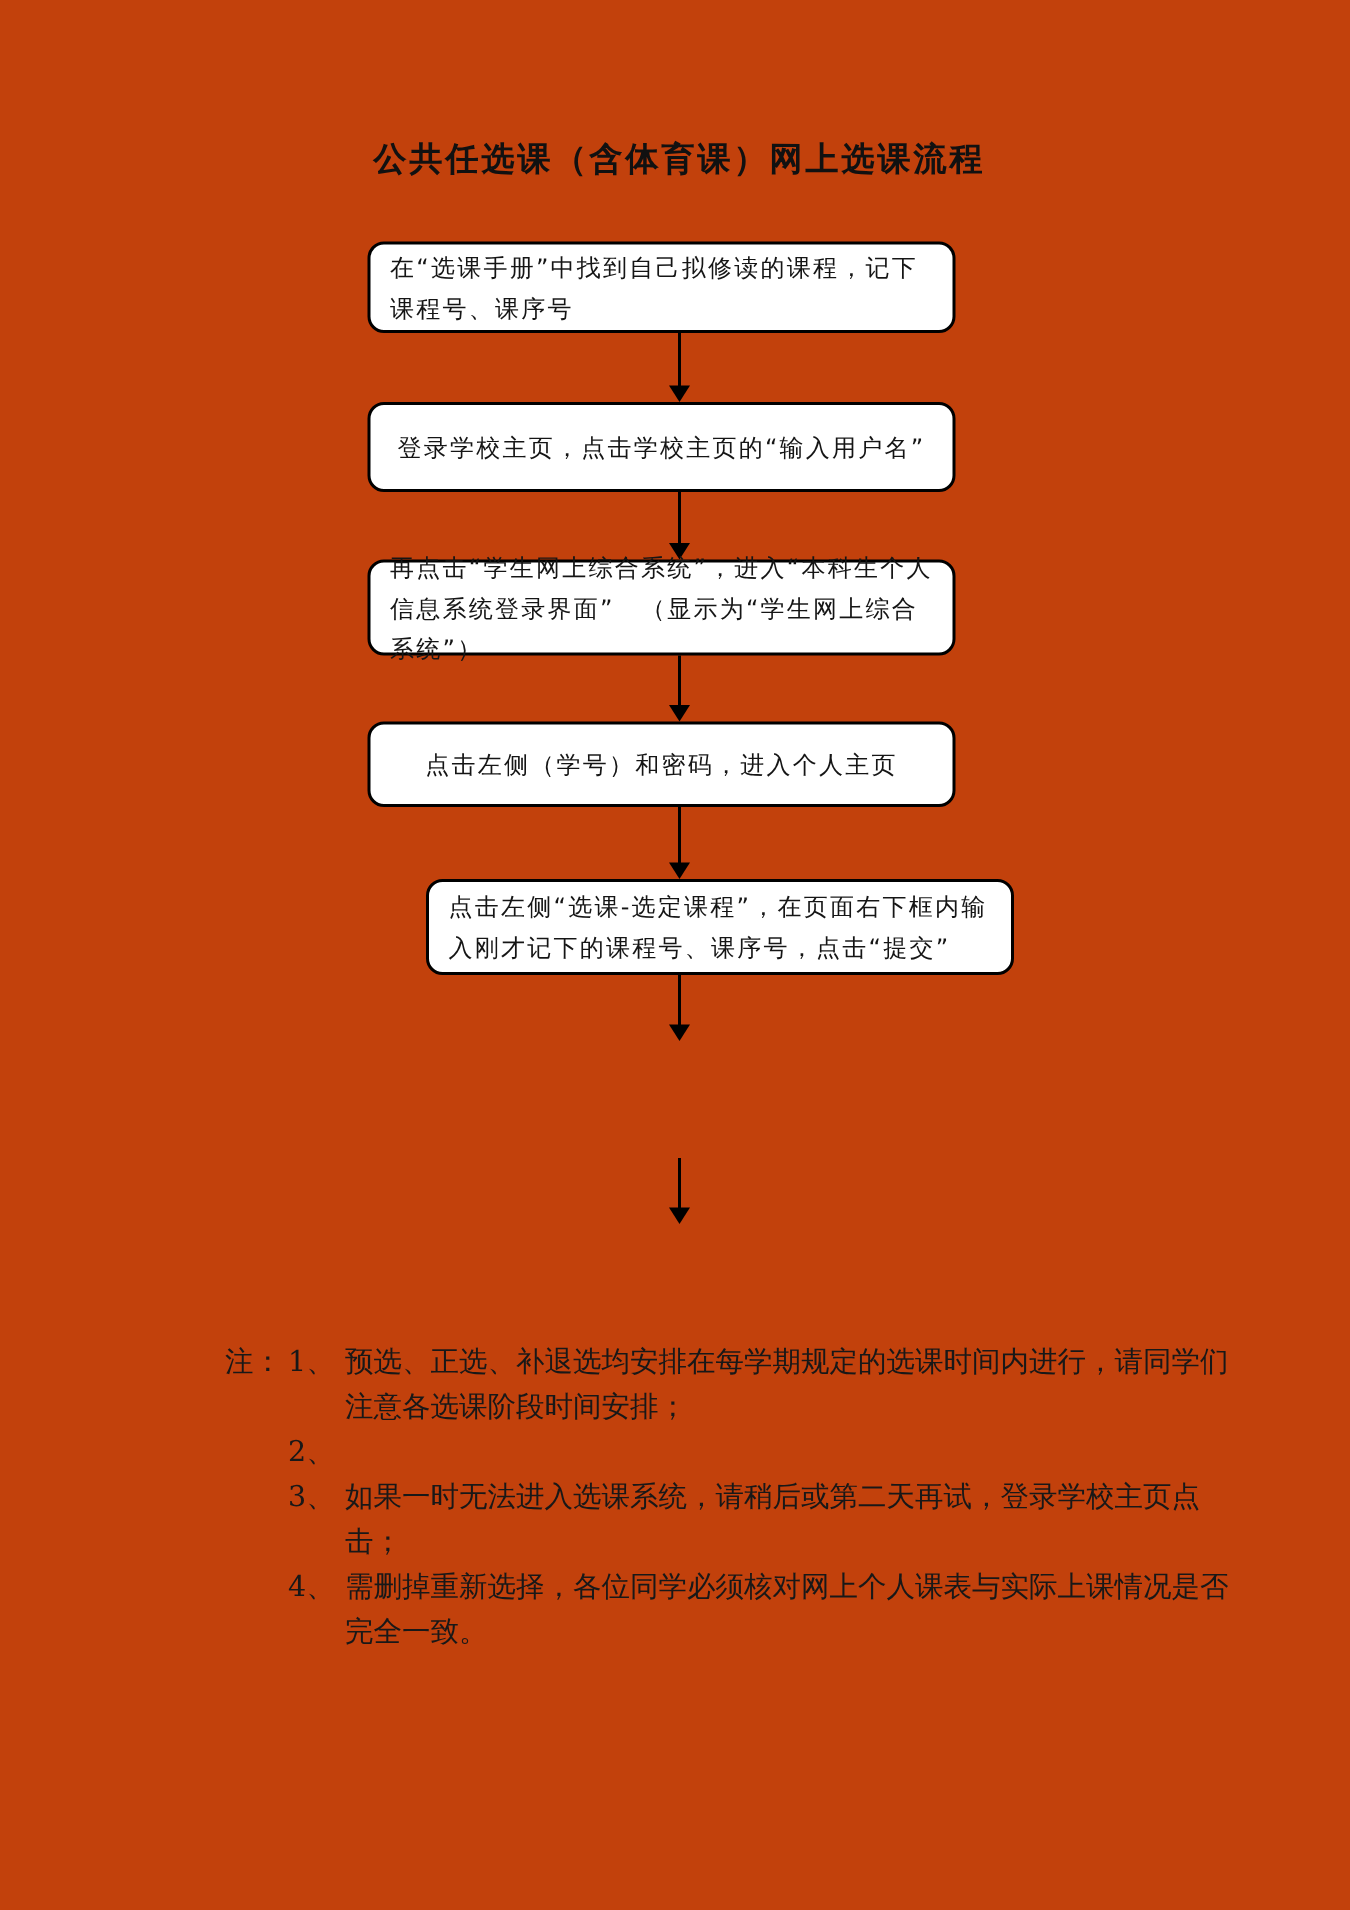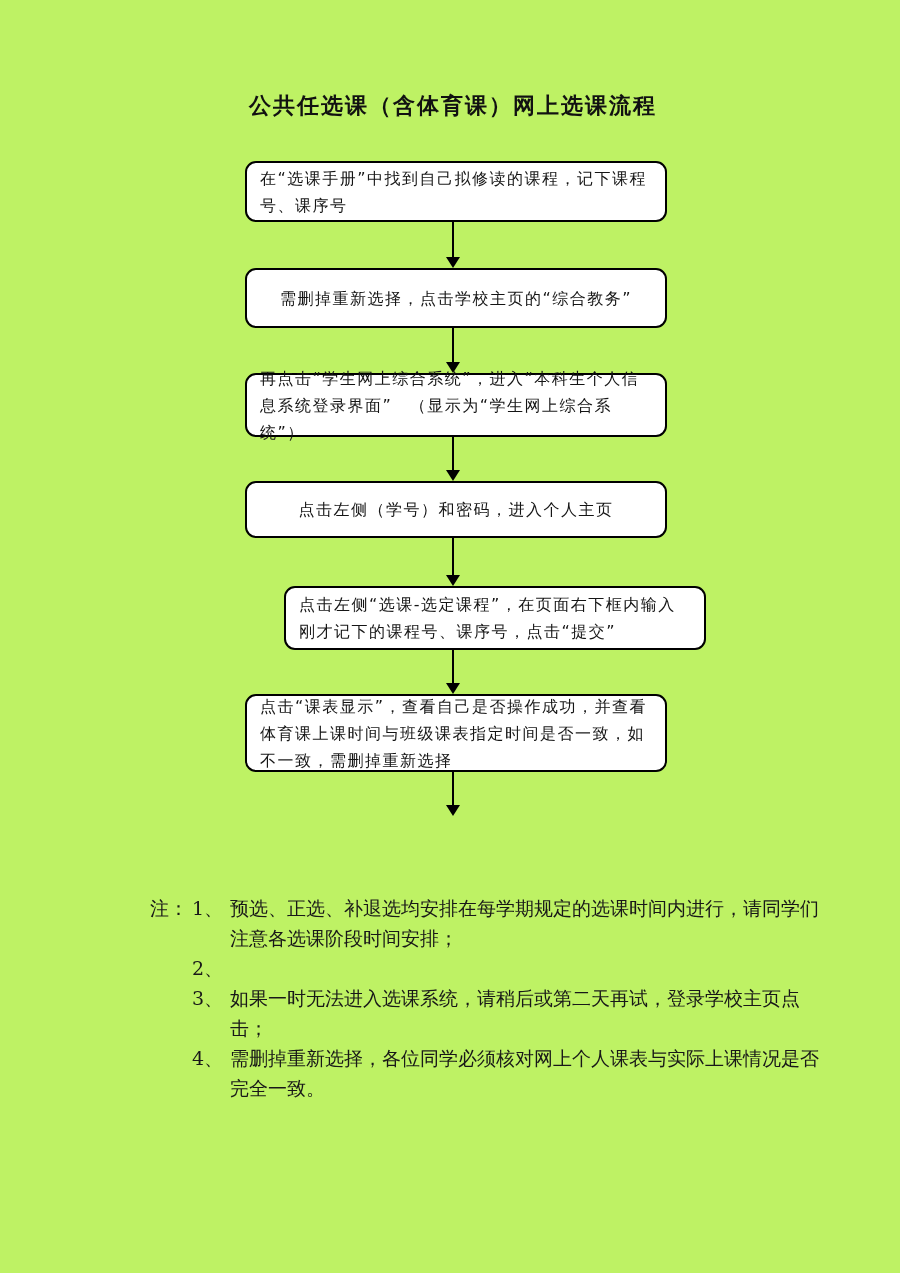--- a/index.html
+++ b/index.html
@@ -1,39 +1,39 @@
 <!DOCTYPE html>
 <html><head>
 <meta charset="utf-8">
 <style>
   html, body { margin: 0; padding: 0; background: #ffffff; }
   .page {
     position: relative;
     width: 900px;
     height: 1273px;
-    background: #bef264;
+    background: #c2410c;
     color: #1c1c1c;
     font-family: "DejaVu Sans", sans-serif;
     overflow: hidden;
   }
   .doc-title {
     position: absolute;
     left: 0;
     top: 91px;
     width: 906px;
     text-align: center;
     font-size: 22px;
     font-weight: bold;
     letter-spacing: 2px;
     color: #111;
   }
   .flow-box {
     position: absolute;
     left: 245px;
-    width: 422px;
+    width: 392px;
     box-sizing: border-box;
     border: 2px solid #000;
     border-radius: 11px;
     display: flex;
     align-items: center;
     padding: 5px 13px;
     font-size: 16px;
     line-height: 27px;
     letter-spacing: 1.5px;
     color: #151515;
@@ -101,21 +101,21 @@
   <div class="flow-box b1">
     <span>在“选课手册”中找到自己拟修读的课程，记下课程号、课序号</span>
   </div>
 
   <div class="flow-arrow a1">
     <div class="shaft"></div>
     <div class="head"></div>
   </div>
 
   <div class="flow-box b2 center">
-    <span>需删掉重新选择，点击学校主页的“综合教务”</span>
+    <span>登录学校主页，点击学校主页的“输入用户名”</span>
   </div>
 
   <div class="flow-arrow a2">
     <div class="shaft"></div>
     <div class="head"></div>
   </div>
 
   <div class="flow-box b3">
     <span>再点击“学生网上综合系统”，进入“本科生个人信息系统登录界面”　（显示为“学生网上综合系统”）</span>
   </div>
@@ -136,23 +136,20 @@
 
   <div class="flow-box b5">
     <span>点击左侧“选课-选定课程”，在页面右下框内输入刚才记下的课程号、课序号，点击“提交”</span>
   </div>
 
   <div class="flow-arrow a5">
     <div class="shaft"></div>
     <div class="head"></div>
   </div>
 
-  <div class="flow-box b6">
-    <span>点击“课表显示”，查看自己是否操作成功，并查看体育课上课时间与班级课表指定时间是否一致，如不一致，需删掉重新选择</span>
-  </div>
 
   <div class="flow-arrow a6">
     <div class="shaft"></div>
     <div class="head"></div>
   </div>
 
 
   <div class="notes">
     <div class="notes-label">注：</div>
     <div class="note-items">

